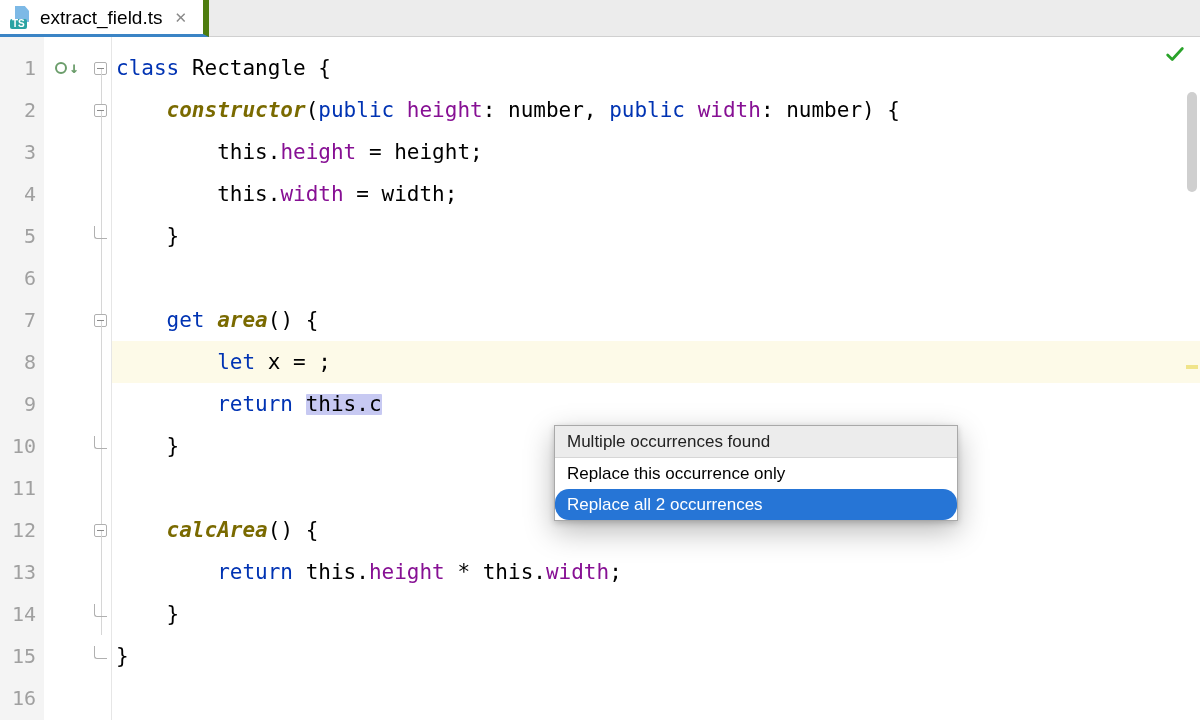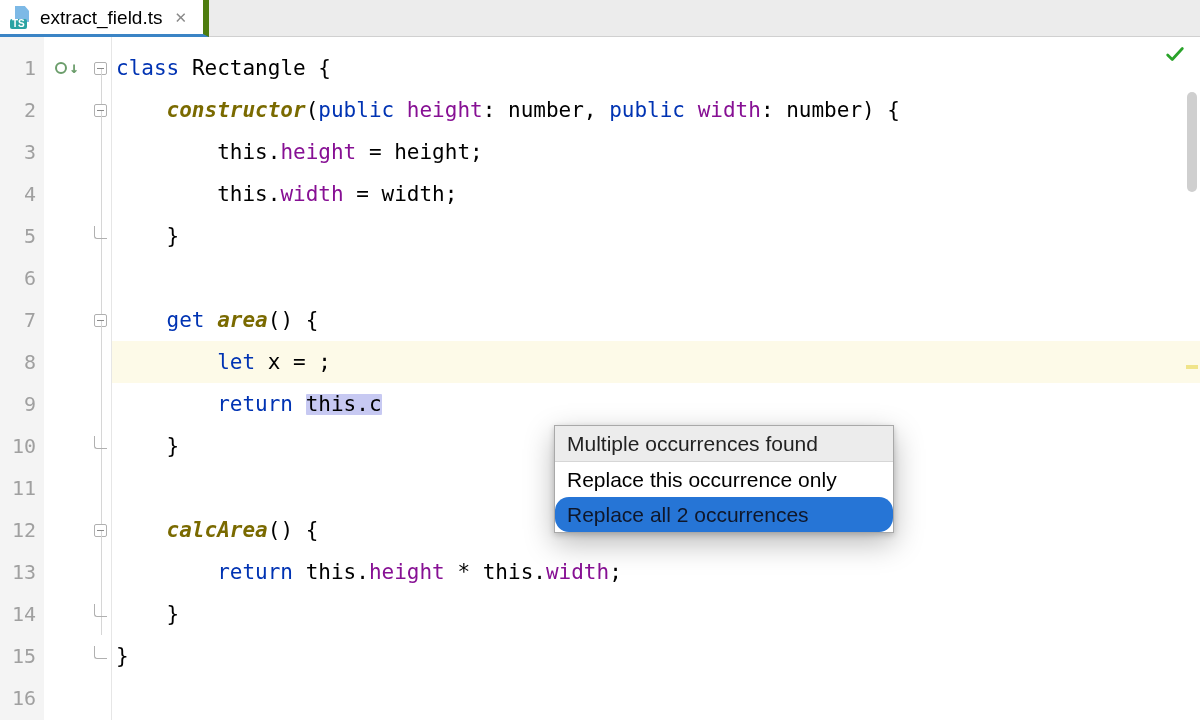--- a/index.html
+++ b/index.html
@@ -169,44 +169,44 @@
   }
   .scroll-mark {
     position:absolute; left:0; width:12px; height:4px;
     background:#f0e48a;
   }
 
   
   .popup {
     position:absolute;
     left:442px; top:388px;
-    width:340px;
+    width:404px;
     background:#fff;
     border:1px solid #a9a9a9;
     box-shadow: 0 10px 28px rgba(0,0,0,0.28), 0 2px 6px rgba(0,0,0,0.18);
     font-family:-apple-system,BlinkMacSystemFont,'Segoe UI',sans-serif;
-    font-size:21px;
+    font-size:17px;
     z-index:10;
     overflow:hidden;
   }
   .popup .p-head {
     background:#ececec;
     color:#222;
     padding:7px 12px;
     border-bottom:1px solid #d6d6d6;
   }
   .popup .p-item {
     padding:7px 12px;
     color:#000;
     cursor:pointer;
     border-radius:14px;
   }
   .popup .p-item.selected {
     background:#2675d6;
-    color:#0f172a;
+    color:#ffffff;
   }
 </style>
 </head>
 <body>
 
 <div class="tabbar">
   <div class="tab">
     <span class="ts-icon"></span>
     <span>extract_field.ts</span>
     <span class="close">✕</span>

